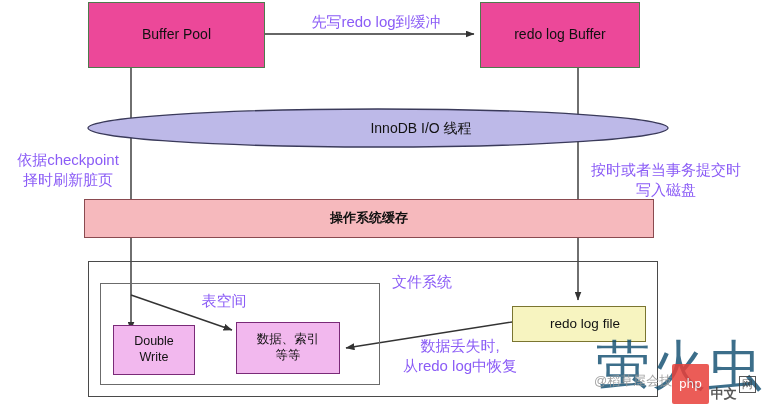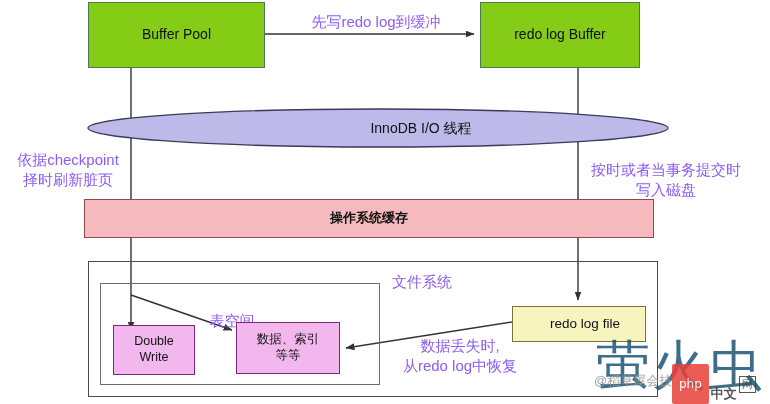--- a/index.html
+++ b/index.html
@@ -28,21 +28,21 @@
     display: flex;
     align-items: center;
     justify-content: center;
     text-align: center;
     line-height: 1.25;
     color: #111111;
     white-space: pre-line;
   }
   
   .box-green {
-    background: #84cc16;
+    background: #ec4899;
     border: 1.5px solid #4d7a4d;
     font-size: 14px;
   }
   
   .box-oscache {
     background: #f6b9bd;
     border: 1.5px solid #8a4a50;
     font-size: 13px;
     font-weight: bold;
     color: #111;
@@ -181,21 +181,21 @@
   <div class="node box-green" style="left:480px; top:2px; width:160px; height:66px;">redo log Buffer</div>
 
   <div class="ellipse-text" style="left:0; top:120px;">InnoDB I/O 线程</div>
 
   <div class="node box-oscache" style="left:84px; top:199px; width:570px; height:39px;">操作系统缓存</div>
 
   <div class="frame" style="left:88px; top:261px; width:570px; height:136px;"></div>
   <div class="label label-left" style="left:392px; top:272px;">文件系统</div>
 
   <div class="frame frame-inner" style="left:100px; top:283px; width:280px; height:102px;"></div>
-  <div class="label label-center" style="left:172px; top:291px; width:120px;margin-top:20px;">表空间</div>
+  <div class="label label-center" style="left:164px; top:291px; width:120px;">表空间</div>
 
   <div class="node box-magenta" style="left:113px; top:325px; width:82px; height:50px;">Double
 Write</div>
 
   <div class="node box-magenta" style="left:236px; top:322px; width:104px; height:52px;">数据、索引
 等等</div>
 
   <div class="node box-yellow" style="left:512px; top:306px; width:134px; height:36px;">redo log file</div>
 
   <div class="label label-center" style="left:276px; top:12px; width:200px;">先写redo log到缓冲</div>

